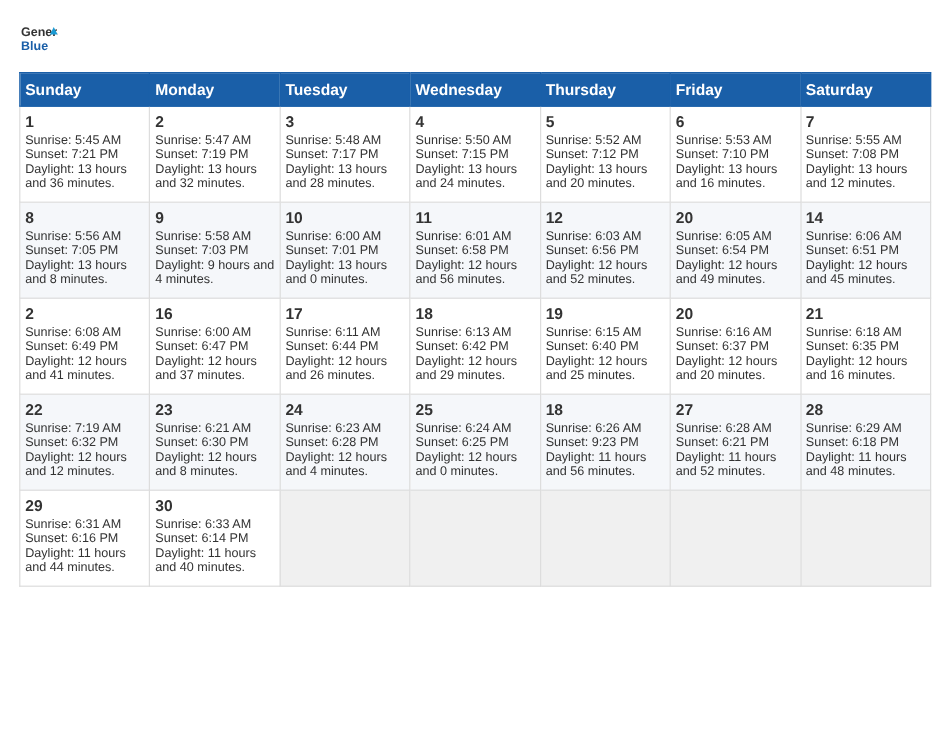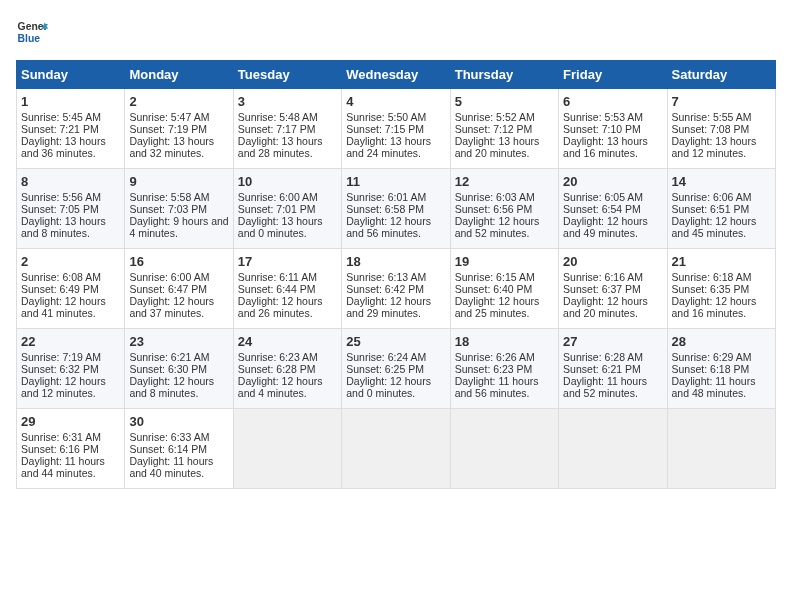--- a/index.html
+++ b/index.html
@@ -124,21 +124,21 @@
         <td><span class="day-num">18</span><span>Sunrise: 6:13 AM</span><br><span>Sunset: 6:42 PM</span><br><span>Daylight: 12 hours and 29 minutes.</span></td>
         <td><span class="day-num">19</span><span>Sunrise: 6:15 AM</span><br><span>Sunset: 6:40 PM</span><br><span>Daylight: 12 hours and 25 minutes.</span></td>
         <td><span class="day-num">20</span><span>Sunrise: 6:16 AM</span><br><span>Sunset: 6:37 PM</span><br><span>Daylight: 12 hours and 20 minutes.</span></td>
         <td><span class="day-num">21</span><span>Sunrise: 6:18 AM</span><br><span>Sunset: 6:35 PM</span><br><span>Daylight: 12 hours and 16 minutes.</span></td>
       </tr>
       <tr>
         <td><span class="day-num">22</span><span>Sunrise: 7:19 AM</span><br><span>Sunset: 6:32 PM</span><br><span>Daylight: 12 hours and 12 minutes.</span></td>
         <td><span class="day-num">23</span><span>Sunrise: 6:21 AM</span><br><span>Sunset: 6:30 PM</span><br><span>Daylight: 12 hours and 8 minutes.</span></td>
         <td><span class="day-num">24</span><span>Sunrise: 6:23 AM</span><br><span>Sunset: 6:28 PM</span><br><span>Daylight: 12 hours and 4 minutes.</span></td>
         <td><span class="day-num">25</span><span>Sunrise: 6:24 AM</span><br><span>Sunset: 6:25 PM</span><br><span>Daylight: 12 hours and 0 minutes.</span></td>
-        <td><span class="day-num">18</span><span>Sunrise: 6:26 AM</span><br><span>Sunset: 6:23 PM</span><br><span>Daylight: 11 hours and 56 minutes.</span></td>
+        <td><span class="day-num">18</span><span>Sunrise: 6:26 AM</span><br><span>Sunset: 9:23 PM</span><br><span>Daylight: 11 hours and 56 minutes.</span></td>
         <td><span class="day-num">27</span><span>Sunrise: 6:28 AM</span><br><span>Sunset: 6:21 PM</span><br><span>Daylight: 11 hours and 52 minutes.</span></td>
         <td><span class="day-num">28</span><span>Sunrise: 6:29 AM</span><br><span>Sunset: 6:18 PM</span><br><span>Daylight: 11 hours and 48 minutes.</span></td>
       </tr>
       <tr>
         <td><span class="day-num">29</span><span>Sunrise: 6:31 AM</span><br><span>Sunset: 6:16 PM</span><br><span>Daylight: 11 hours and 44 minutes.</span></td>
         <td><span class="day-num">30</span><span>Sunrise: 6:33 AM</span><br><span>Sunset: 6:14 PM</span><br><span>Daylight: 11 hours and 40 minutes.</span></td>
         <td class="empty-cell"></td>
         <td class="empty-cell"></td>
         <td class="empty-cell"></td>
         <td class="empty-cell"></td>

